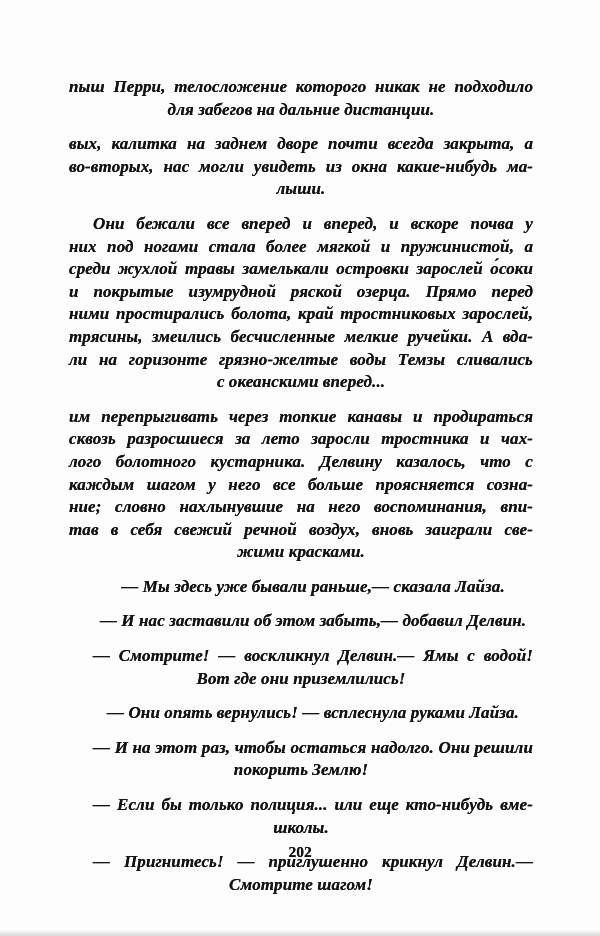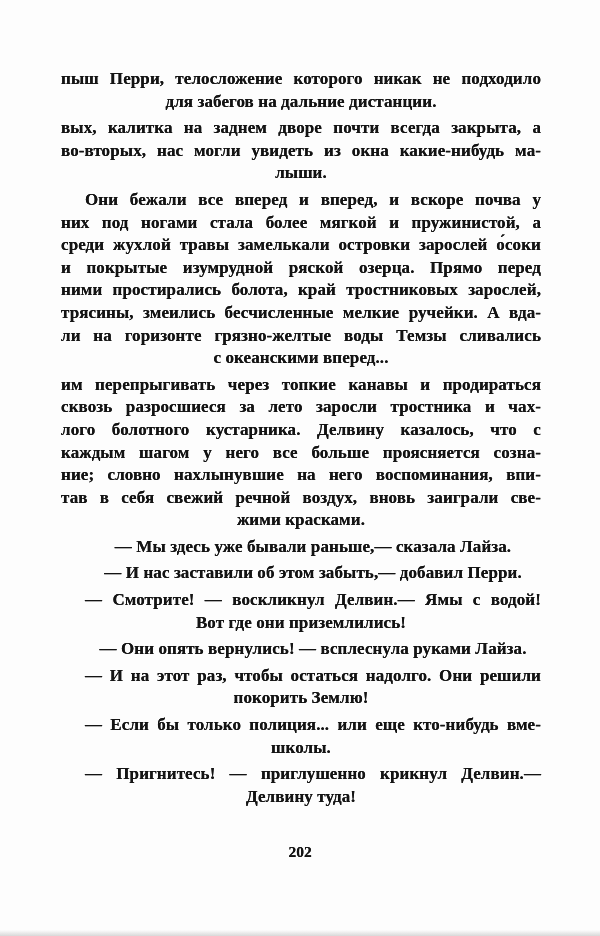--- a/index.html
+++ b/index.html
@@ -20,21 +20,21 @@
     left: 57px;
     top: 64px;
     width: 488px;
     color: var(--ink, #141414);
     font-size: 17px;
     line-height: 22.6px;
     font-weight: 600;
     letter-spacing: 0.1px;
     text-shadow: 0 0 0.4px currentColor; 
   }
-  .paragraph { margin: 4px; }
+  .paragraph { margin: 12px; font-style: italic; }
   .line {
     text-align: center;
     white-space: normal;
   }
   .line.just {
     text-align: justify;
     text-align-last: justify;
   }
   .line.indent {
     text-indent: 24px;
@@ -89,37 +89,37 @@
         <div class="line just">лого болотного кустарника. Делвину казалось, что с</div>
         <div class="line just">каждым шагом у него все больше проясняется созна-</div>
         <div class="line just">ние; словно нахлынувшие на него воспоминания, впи-</div>
         <div class="line just">тав в себя свежий речной воздух, вновь заиграли све-</div>
         <div class="line">жими красками.</div>
       </div>
       <div class="paragraph">
         <div class="line indent">— Мы здесь уже бывали раньше,— сказала Лайза.</div>
       </div>
       <div class="paragraph">
-        <div class="line indent">— И нас заставили об этом забыть,— добавил Перри.</div>
+        <div class="line indent">— И нас заставили об этом забыть,— добавил Делвин.</div>
       </div>
       <div class="paragraph">
         <div class="line just indent">— Смотрите! — воскликнул Делвин.— Ямы с водой!</div>
         <div class="line">Вот где они приземлились!</div>
       </div>
       <div class="paragraph">
         <div class="line indent">— Они опять вернулись! — всплеснула руками Лайза.</div>
       </div>
       <div class="paragraph">
         <div class="line just indent">— И на этот раз, чтобы остаться надолго. Они решили</div>
         <div class="line">покорить Землю!</div>
       </div>
       <div class="paragraph">
         <div class="line just indent">— Если бы только полиция... или еще кто-нибудь вме-</div>
         <div class="line">школы.</div>
       </div>
       <div class="paragraph">
         <div class="line just indent">— Пригнитесь! — приглушенно крикнул Делвин.—</div>
-        <div class="line">Делвину туда!</div>
+        <div class="line">Смотрите шагом!</div>
       </div>
     </div>
   <div class="page-number">202</div>
   <div class="scan-edge-shadow"></div>
 </div>
 
 </body></html>

